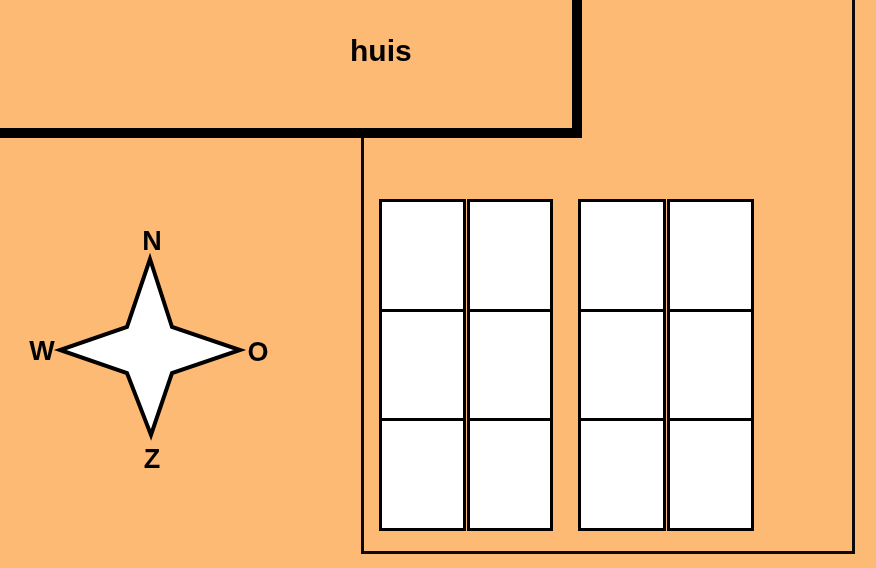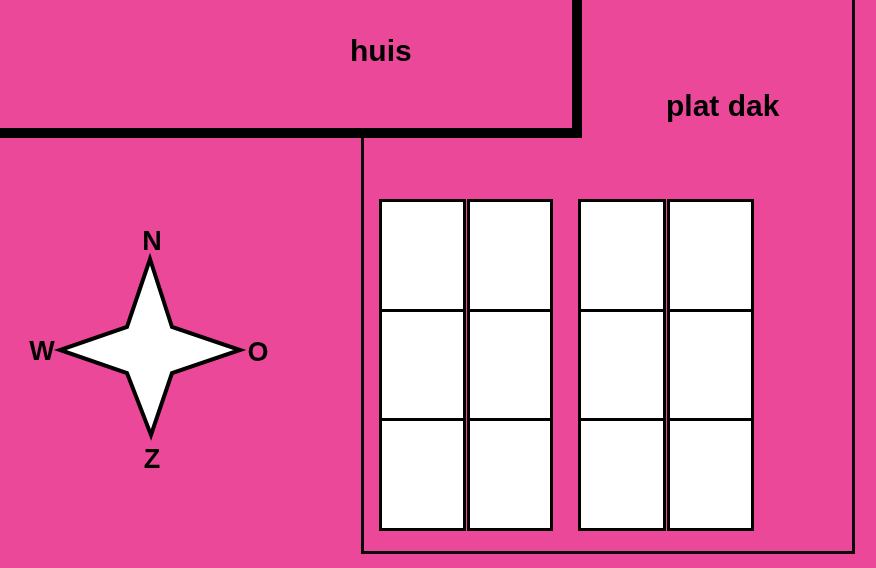--- a/index.html
+++ b/index.html
@@ -1,19 +1,19 @@
 <!DOCTYPE html>
 <html><head>
 <meta charset="utf-8">
 <style>
   html,body{margin:0;padding:0;background:#fff;}
   .canvas{
     position:relative;
     width:876px;height:568px;
-    background:#ec4899;
+    background:#fdba74;
     font-family:"Liberation Sans", sans-serif;
     overflow:hidden;
   }
   .abs{position:absolute;}
   .wall{background:#000000;}
   .wall-h{left:0;top:128px;width:582px;height:10px;}
   .wall-v{left:572px;top:0;width:10px;height:138px;}
   .roof-edge{background:#0a0a0a;}
   .roof-west{left:361px;top:138px;width:3px;height:416px;}
   .roof-south{left:361px;top:551px;width:494px;height:3px;}
@@ -58,21 +58,20 @@
 
   <div class="abs wall wall-h"></div>
   <div class="abs wall wall-v"></div>
 
   <div class="big-label label-huis">huis</div>
 
   <div class="abs roof-edge roof-west"></div>
   <div class="abs roof-edge roof-south"></div>
   <div class="abs roof-edge roof-east"></div>
 
-  <div class="big-label label-dak">plat dak</div>
 
   <div class="panel-col panel-col-a">
       <div class="panel-cell"></div>
       <div class="panel-cell"></div>
       <div class="panel-cell"></div>
     </div>
   <div class="panel-col panel-col-b">
       <div class="panel-cell"></div>
       <div class="panel-cell"></div>
       <div class="panel-cell"></div>

